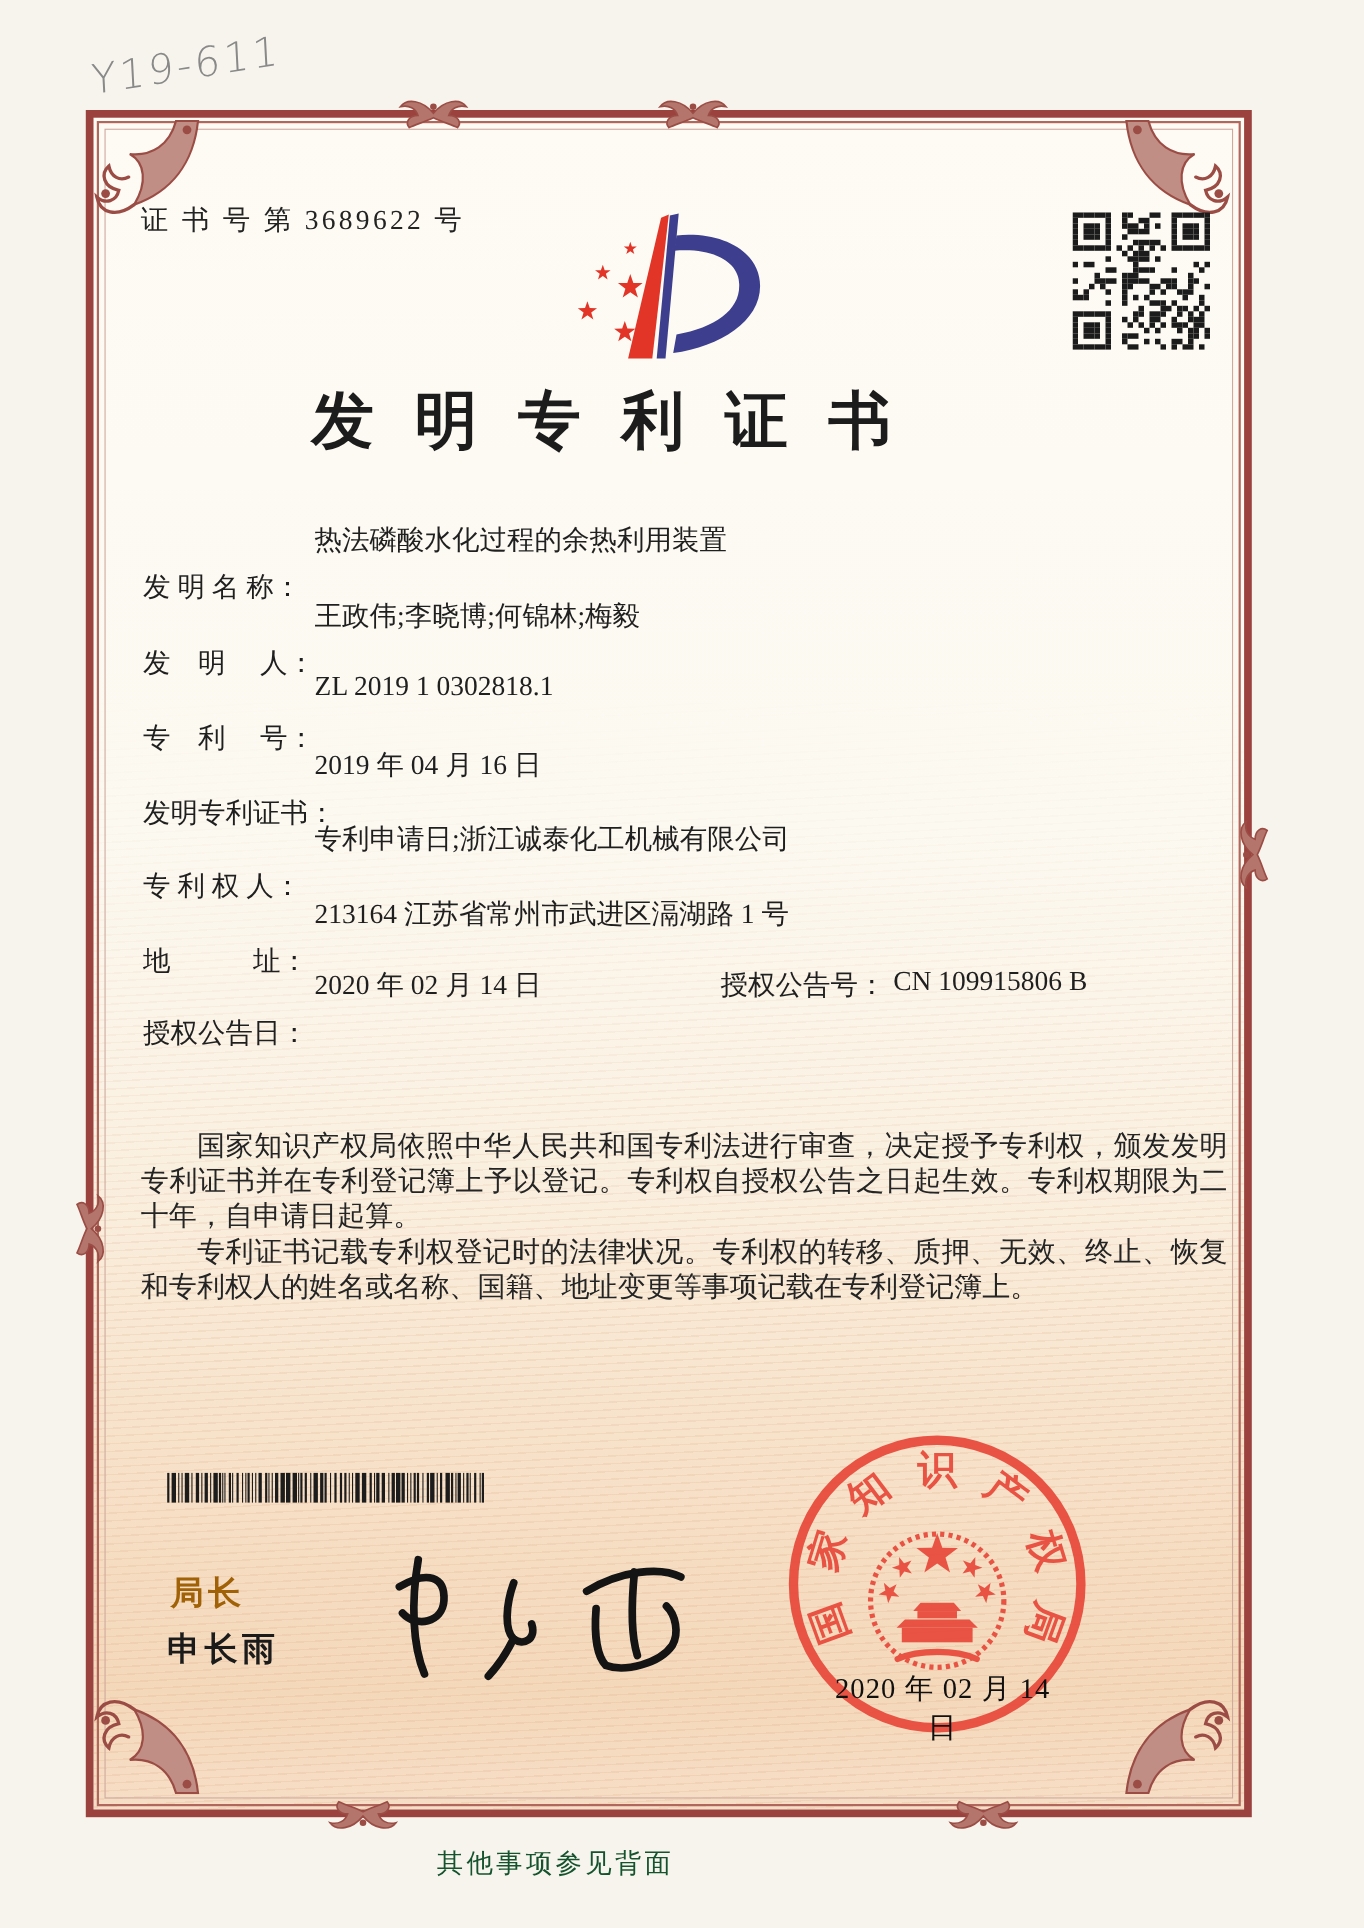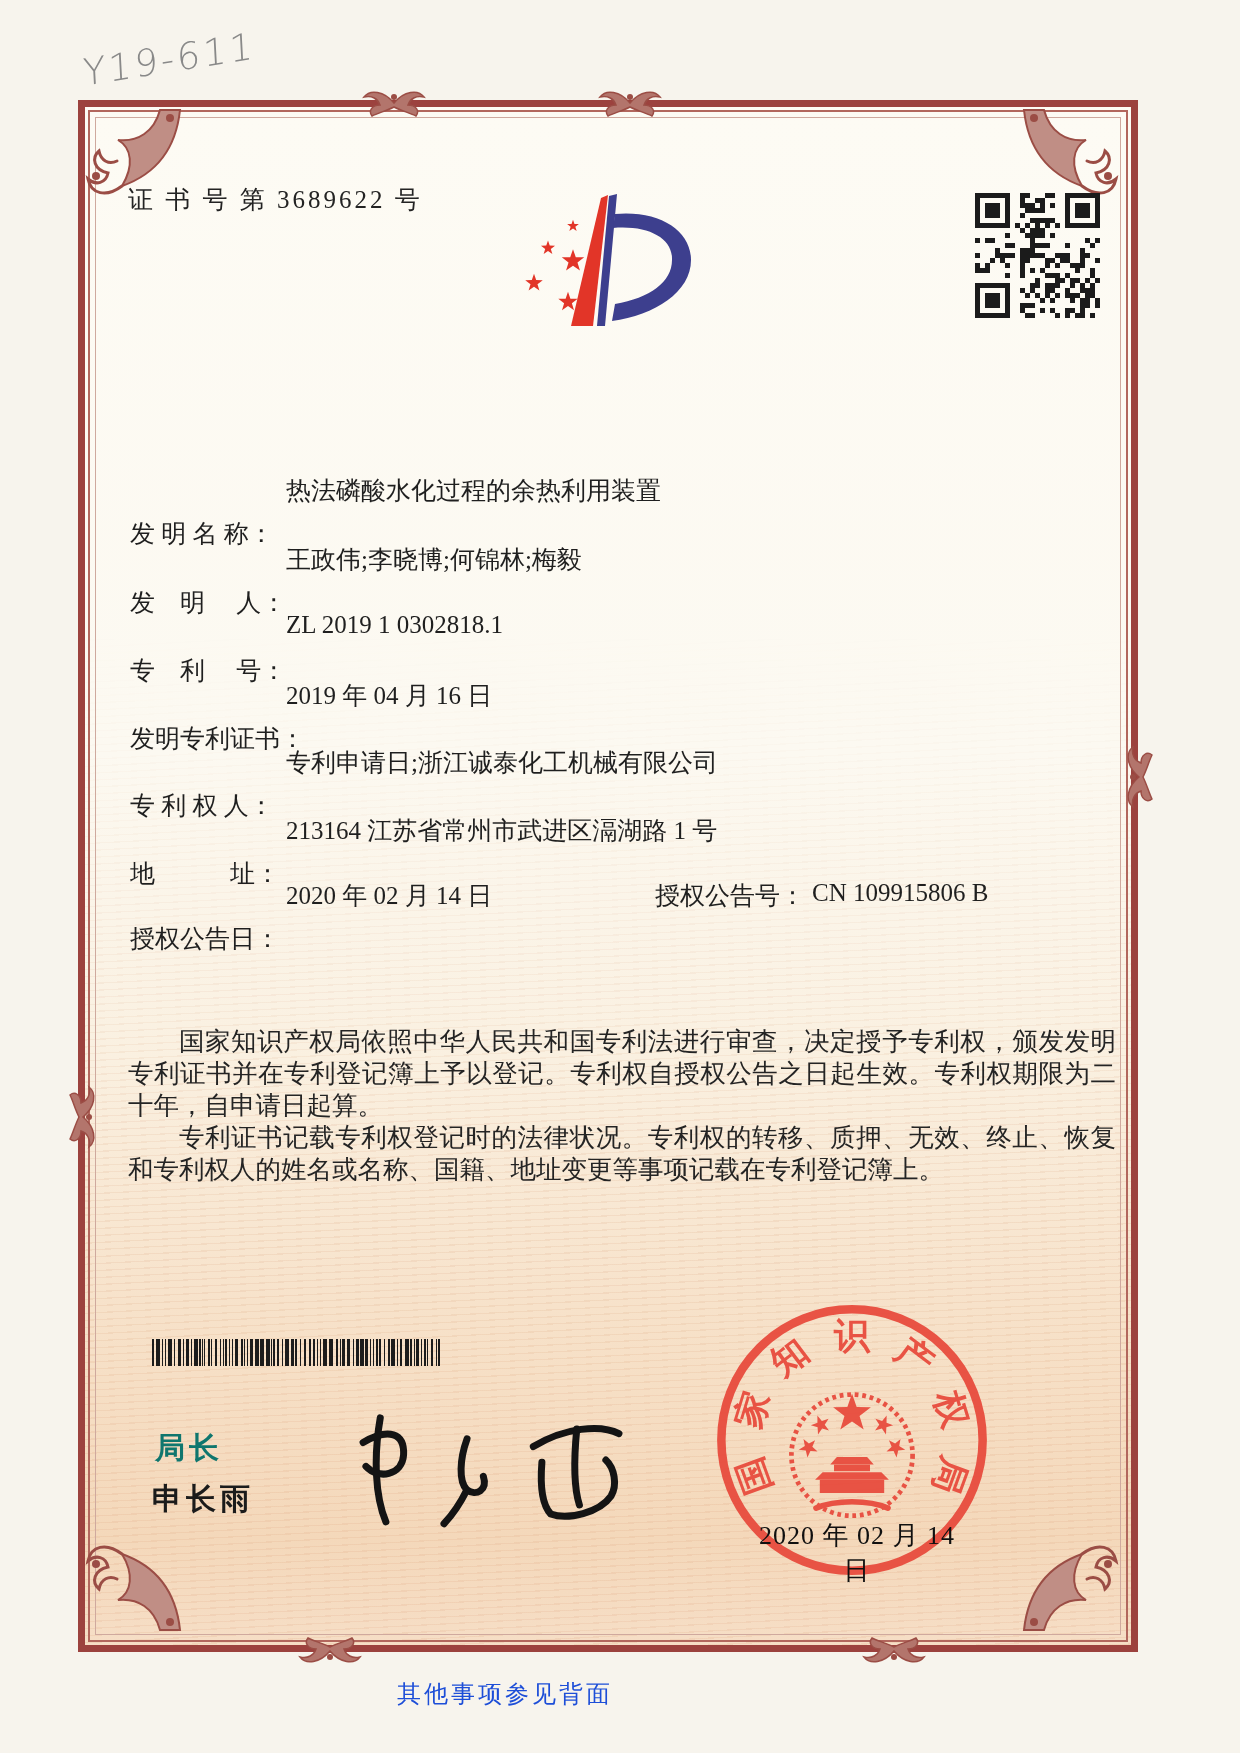--- a/index.html
+++ b/index.html
@@ -55,39 +55,39 @@
   .body-text p{
     margin:0; font-size:25.5px; line-height:32px; text-align:justify; text-indent:2em; color:#242424;
   }
   .barcode{
     position:absolute; left:152px; top:1339px; width:292px; height:27px;
     display:flex; align-items:stretch;
   }
   .barcode i{ display:block; background:#1c1c1c; }
   .director-label{
     position:absolute; left:155px; top:1428px; font-family:"Liberation Sans",sans-serif;
-    font-size:30px; font-weight:600; color:#0f766e; letter-spacing:4px;
+    font-size:30px; font-weight:600; color:#a16207; letter-spacing:4px;
   }
   .director-name{
     position:absolute; left:152px; top:1479px; font-family:"Liberation Sans",sans-serif;
     font-size:30px; font-weight:600; color:#1b1b1b; letter-spacing:4px;
   }
   .signature{ position:absolute; left:348px; top:1396px; }
   .seal{ position:absolute; left:710px; top:1298px; opacity:0.93; }
   .seal-date{
     position:absolute; left:742px; top:1518px; width:230px; text-align:center;
     font-size:26px; color:#101010; letter-spacing:1px;
   }
   .page-indicator{
     position:absolute; left:80px; top:1604px; width:1000px; text-align:center;
     font-size:21px; color:#222; letter-spacing:2px;
   }
   .back-note{
     position:absolute; left:0px; top:1678px; width:1010px; text-align:center;
-    font-size:24px; color:#1d4ed8; letter-spacing:3px;
+    font-size:24px; color:#14532d; letter-spacing:3px;
   }
   .orn{ position:absolute; color:#9b4d45; }
 </style>
 </head>
 <body>
 
 <div class="page">
 
   <div class="paper"></div>
   <div class="waves"></div>
@@ -413,20 +413,21 @@
         <rect x="105" y="115" width="5" height="5" fill="#1b1b1b"></rect>
         <rect x="50" y="120" width="5" height="5" fill="#1b1b1b"></rect>
         <rect x="55" y="120" width="5" height="5" fill="#1b1b1b"></rect>
         <rect x="80" y="120" width="5" height="5" fill="#1b1b1b"></rect>
         <rect x="90" y="120" width="5" height="5" fill="#1b1b1b"></rect>
         <rect x="100" y="120" width="5" height="5" fill="#1b1b1b"></rect>
         <rect x="105" y="120" width="5" height="5" fill="#1b1b1b"></rect>
         <rect x="115" y="120" width="5" height="5" fill="#1b1b1b"></rect>
       </svg></div>
 
+  <h1 class="title">发明专利证书</h1>
 
   <div class="row" style="top:474px">
     <span class="lab">发 明 名 称：</span>
     <span class="val">热法磷酸水化过程的余热利用装置</span>
   </div>
   <div class="row" style="top:543px">
     <span class="lab">发　明　 人：</span>
     <span class="val">王政伟;李晓博;何锦林;梅毅</span>
   </div>
   <div class="row" style="top:611px">

